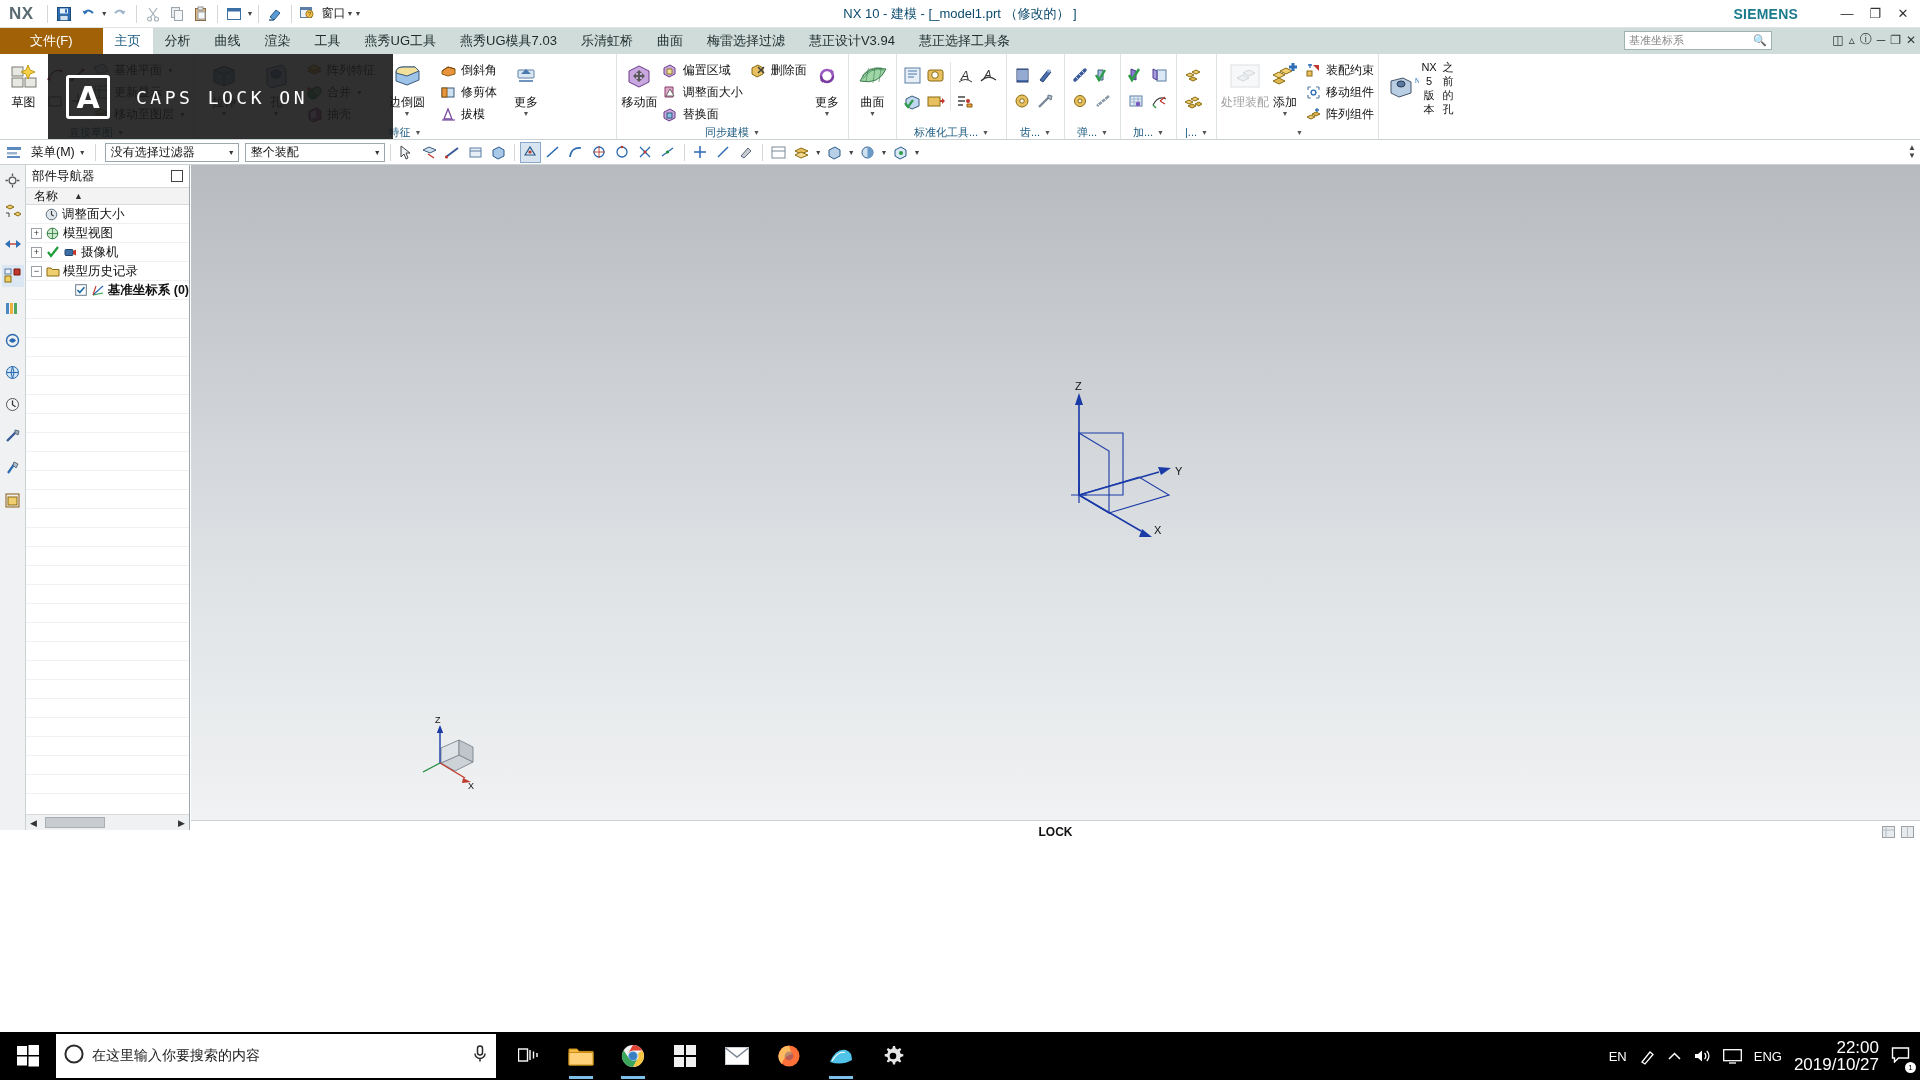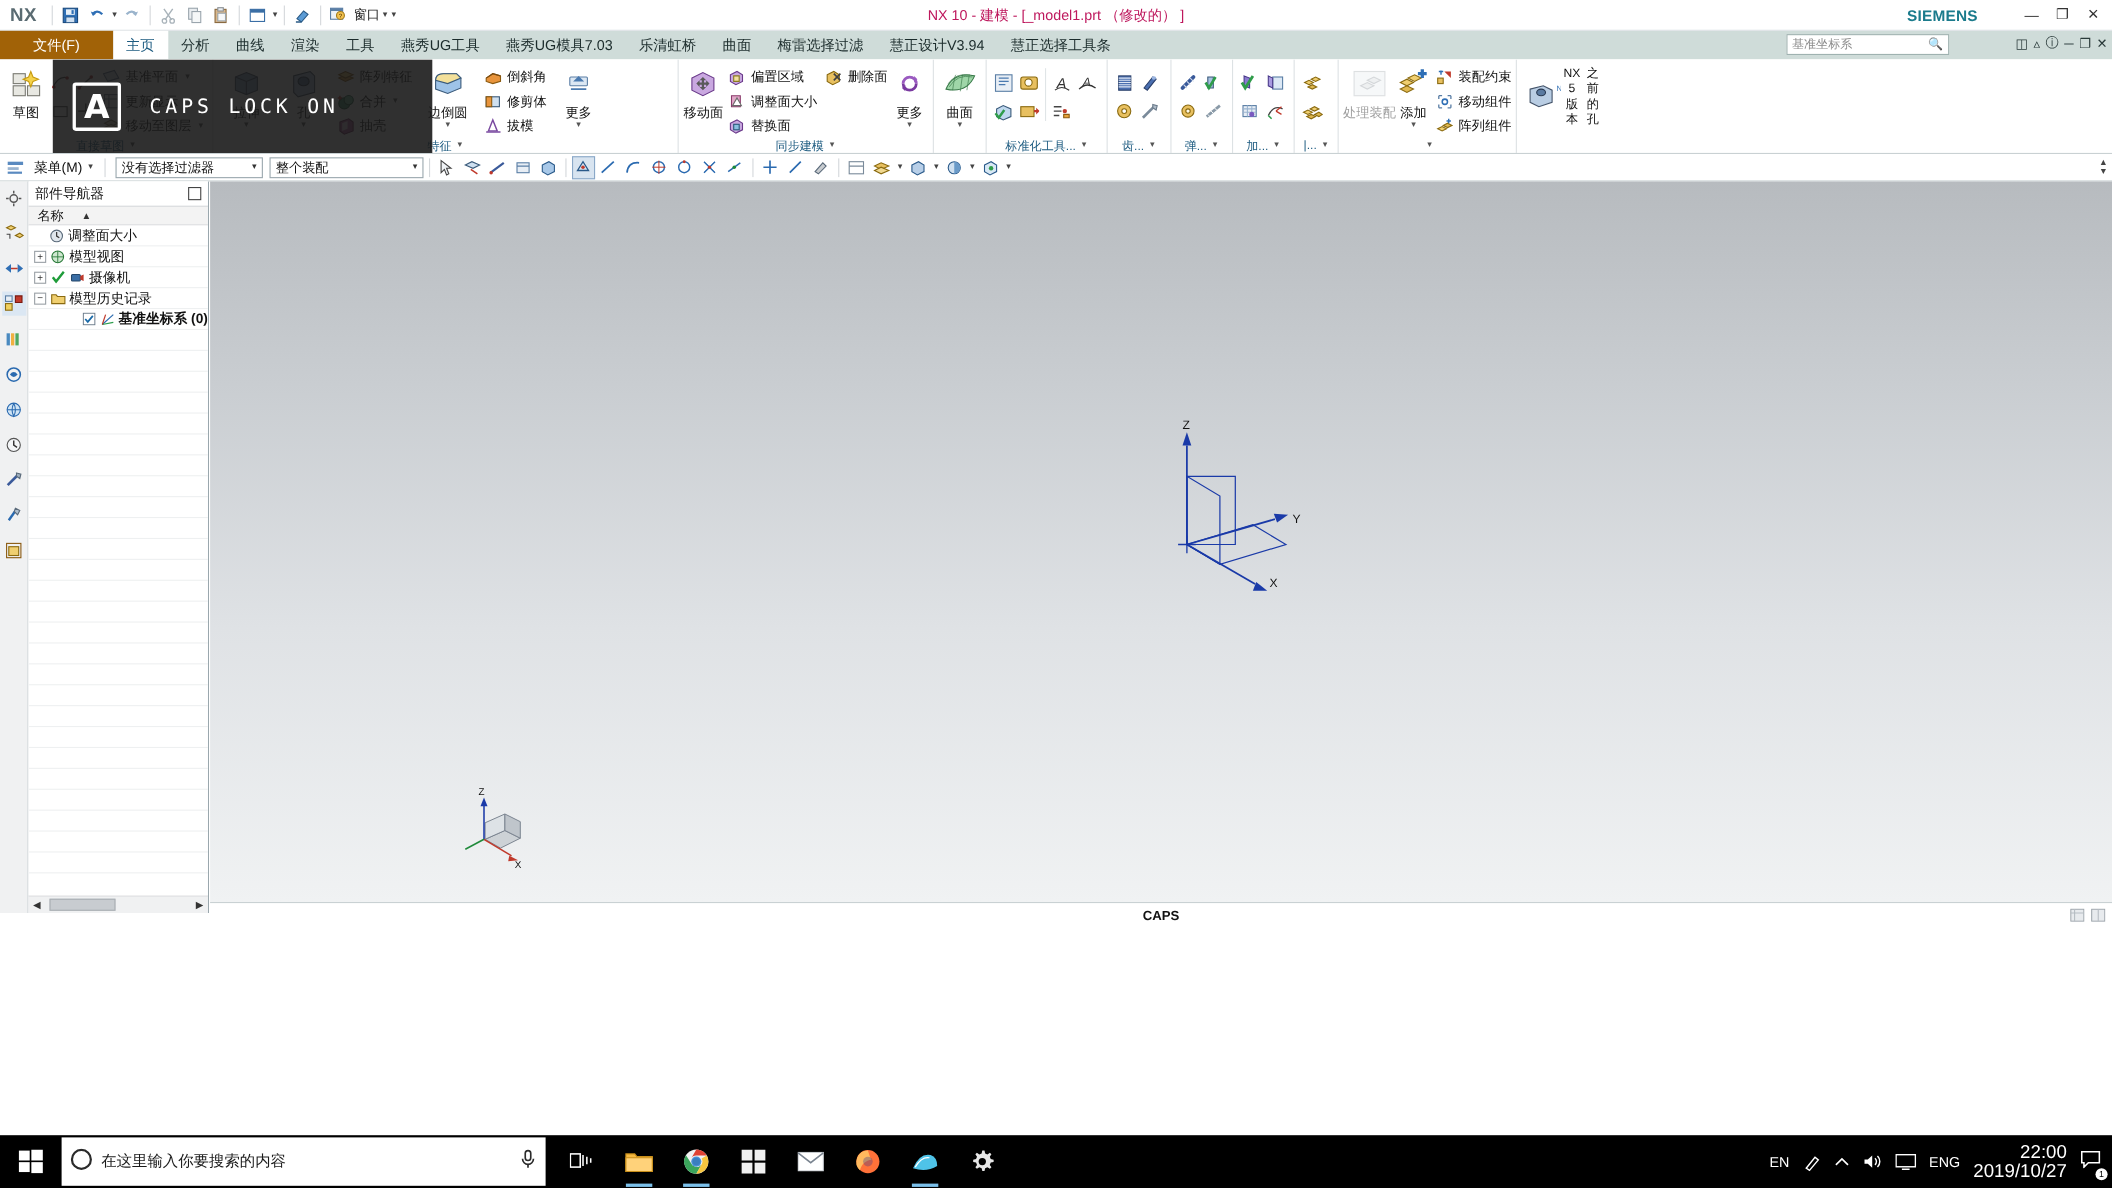--- a/index.html
+++ b/index.html
@@ -25,21 +25,21 @@
   .qat { display: flex; align-items: center; height: 26px; }
   .qbtn {
     width: 24px; height: 24px; display: flex; align-items: center;
     justify-content: center; position: relative;
   }
   .qsep { width: 1px; height: 18px; background: #d4d8db; margin: 0 4px; }
   .caret { font-size: 7px; color: #444; margin-left: 1px; }
   .win-label { font-size: 12px; color: #222; margin-left: 2px; }
   .title-text {
     position: absolute; left: 0; right: 0; text-align: center;
-    font-size: 13px; color: #be185d; pointer-events: none;
+    font-size: 13px; color: #0c4a6e; pointer-events: none;
   }
   .siemens {
     position: absolute; right: 122px; top: 6px;
     font-size: 14px; font-weight: bold; color: #1b7b8c; letter-spacing: .2px;
   }
   .wctl { position: absolute; top: 2px; right: 4px; display: flex; gap: 2px; }
   .wctl span {
     width: 26px; height: 22px; display: flex; align-items: center;
     justify-content: center; font-size: 13px; color: #333;
   }
@@ -1298,21 +1298,21 @@
         <text x="244" y="558" font-size="9" fill="#111" font-family="Liberation Sans">Z</text>
         <line x1="249" y1="598" x2="274" y2="613" stroke="#c0392b" stroke-width="1.4"></line>
         <path d="M280 617 l-8 -4 -1 5z" fill="#c0392b"></path>
         <text x="277" y="624" font-size="9" fill="#111" font-family="Liberation Sans">X</text>
         <line x1="249" y1="598" x2="232" y2="607" stroke="#1f8a3a" stroke-width="1.4"></line>
       </g>
     </svg>
   </div>
 
   <div class="statusstrip">
-    <span>CAPS</span>
+    <span>LOCK</span>
     <span class="right-ico">
       <svg width="13" height="12" viewBox="0 0 13 12">
           <rect x="0.5" y="0.5" width="12" height="11" fill="#e8ebee" stroke="#9aa2a8"></rect>
           <path d="M0.5 4 h12 M4 0.5 v11" stroke="#b6bdc3"></path>
         </svg>
       <svg width="13" height="12" viewBox="0 0 13 12">
           <rect x="0.5" y="0.5" width="12" height="11" fill="#e8ebee" stroke="#9aa2a8"></rect>
           <path d="M6.5 0.5 v11" stroke="#b6bdc3"></path>
         </svg>
     </span>

